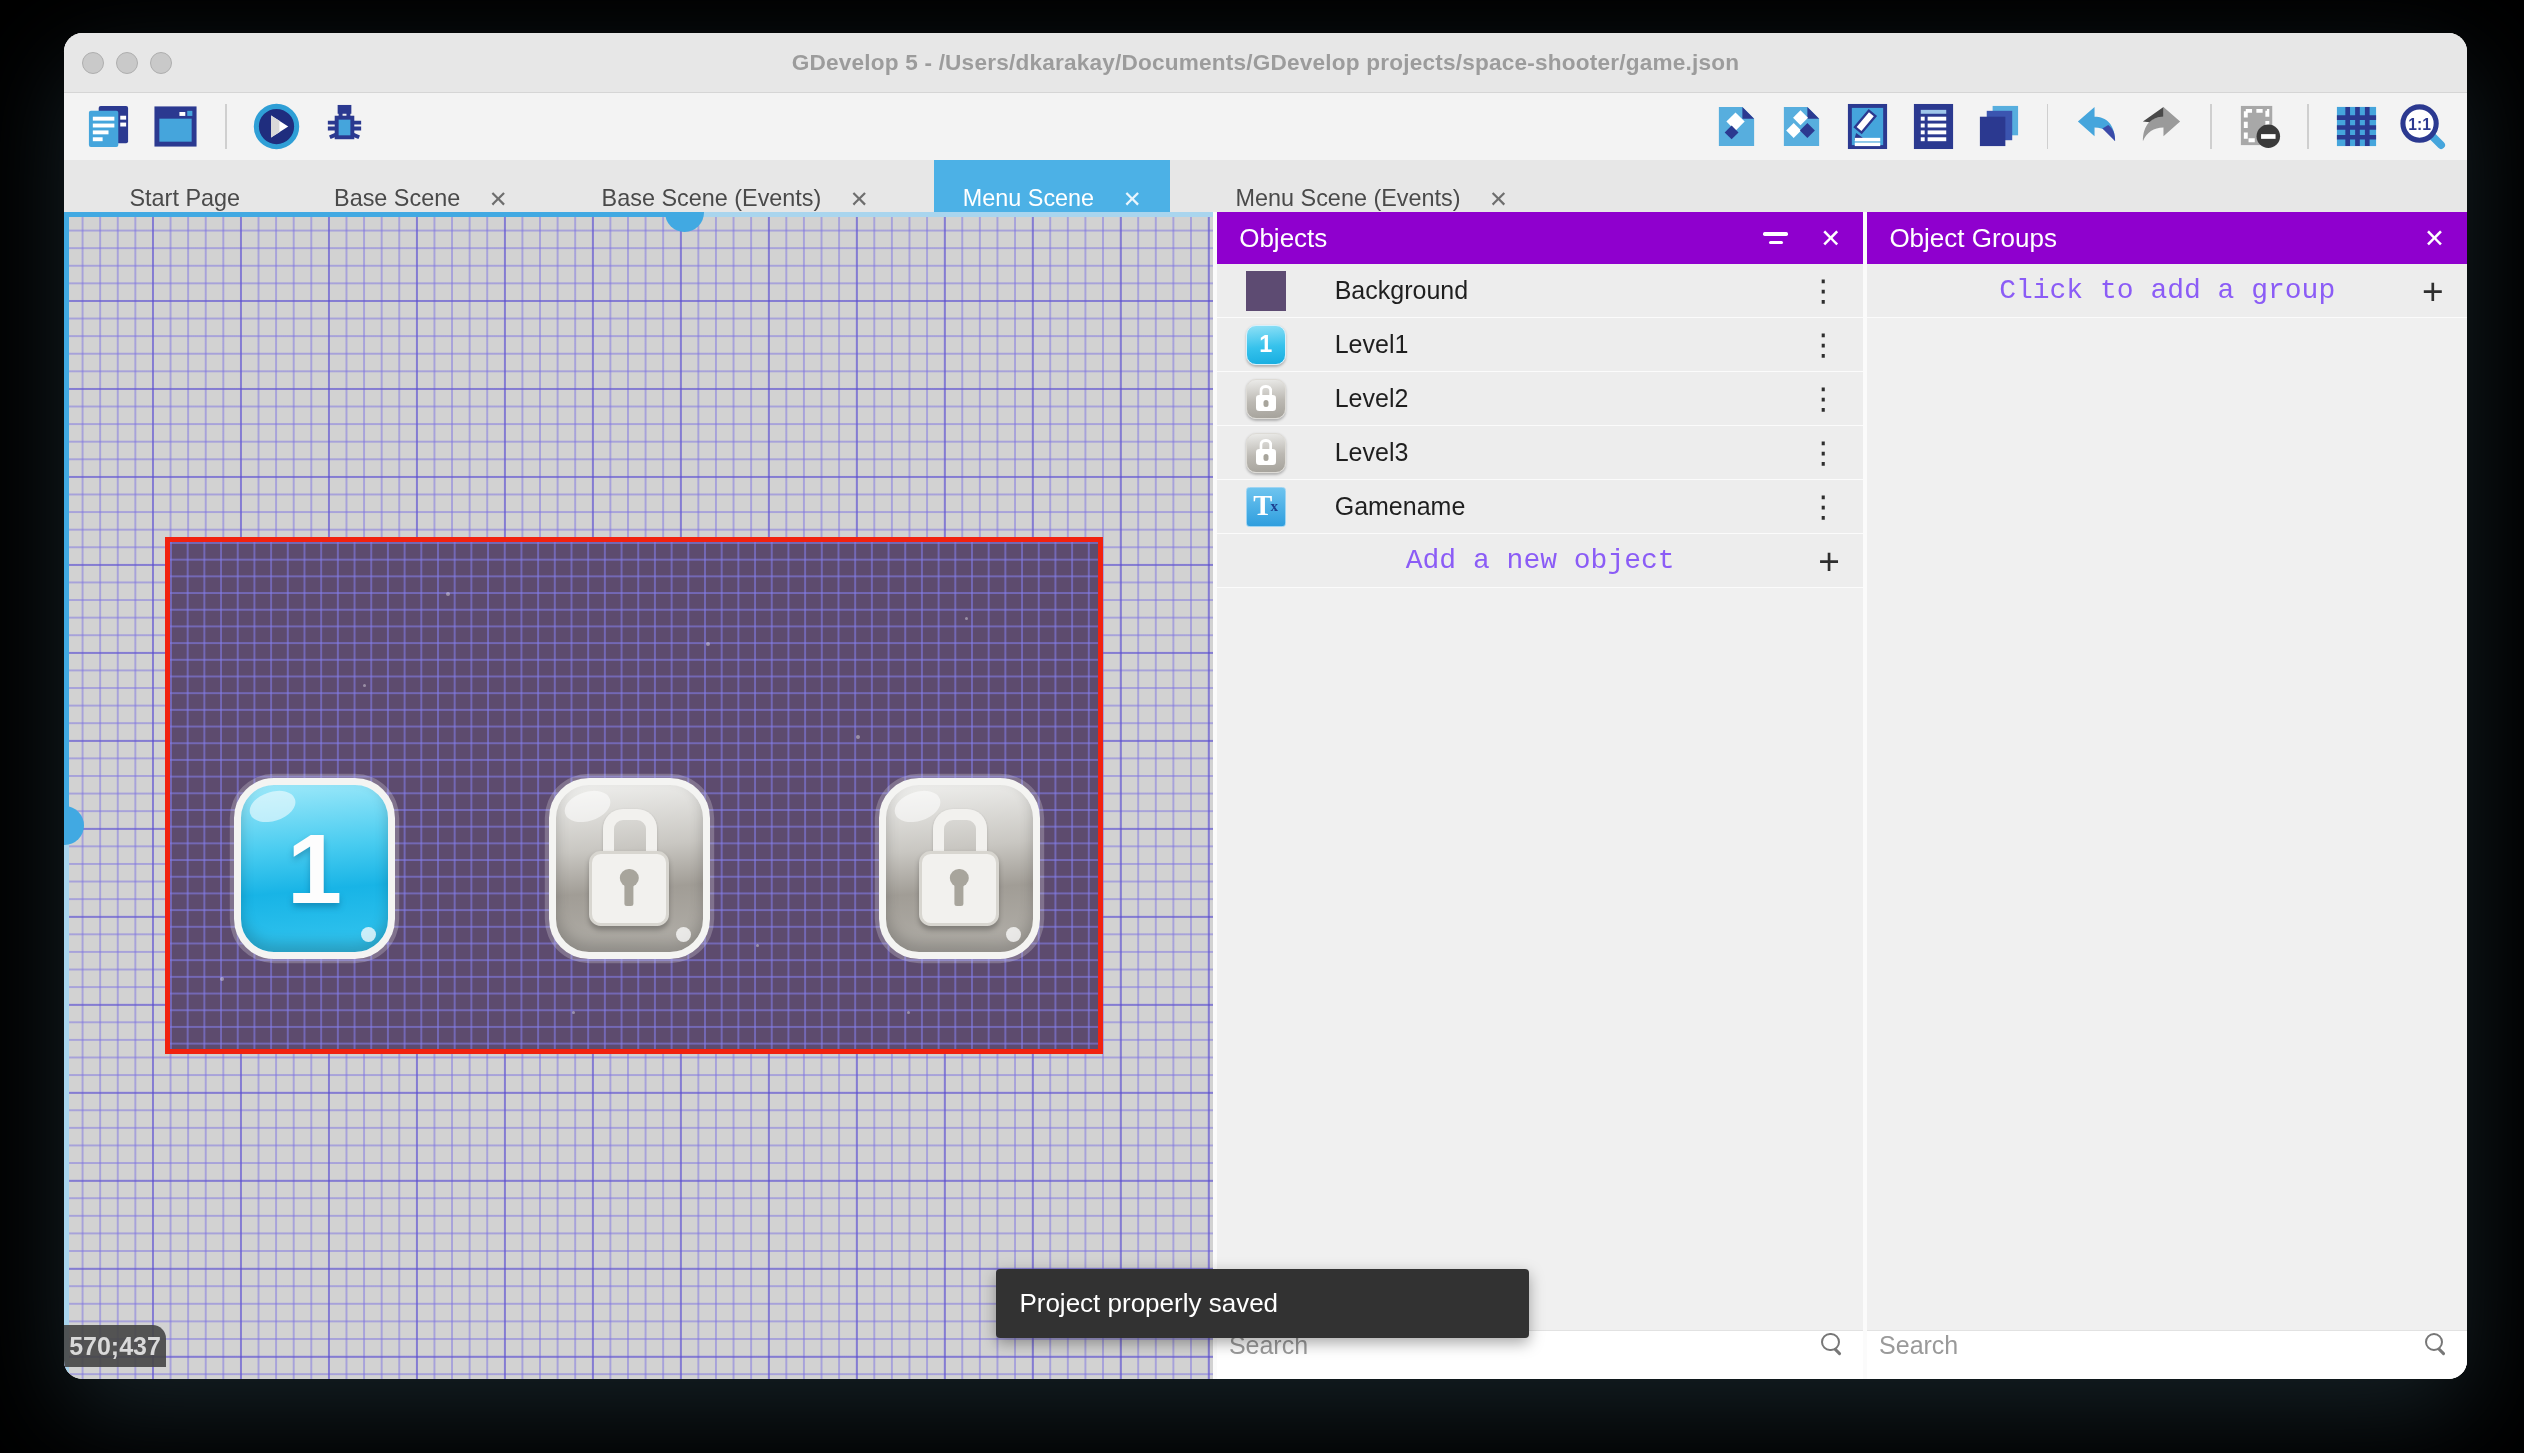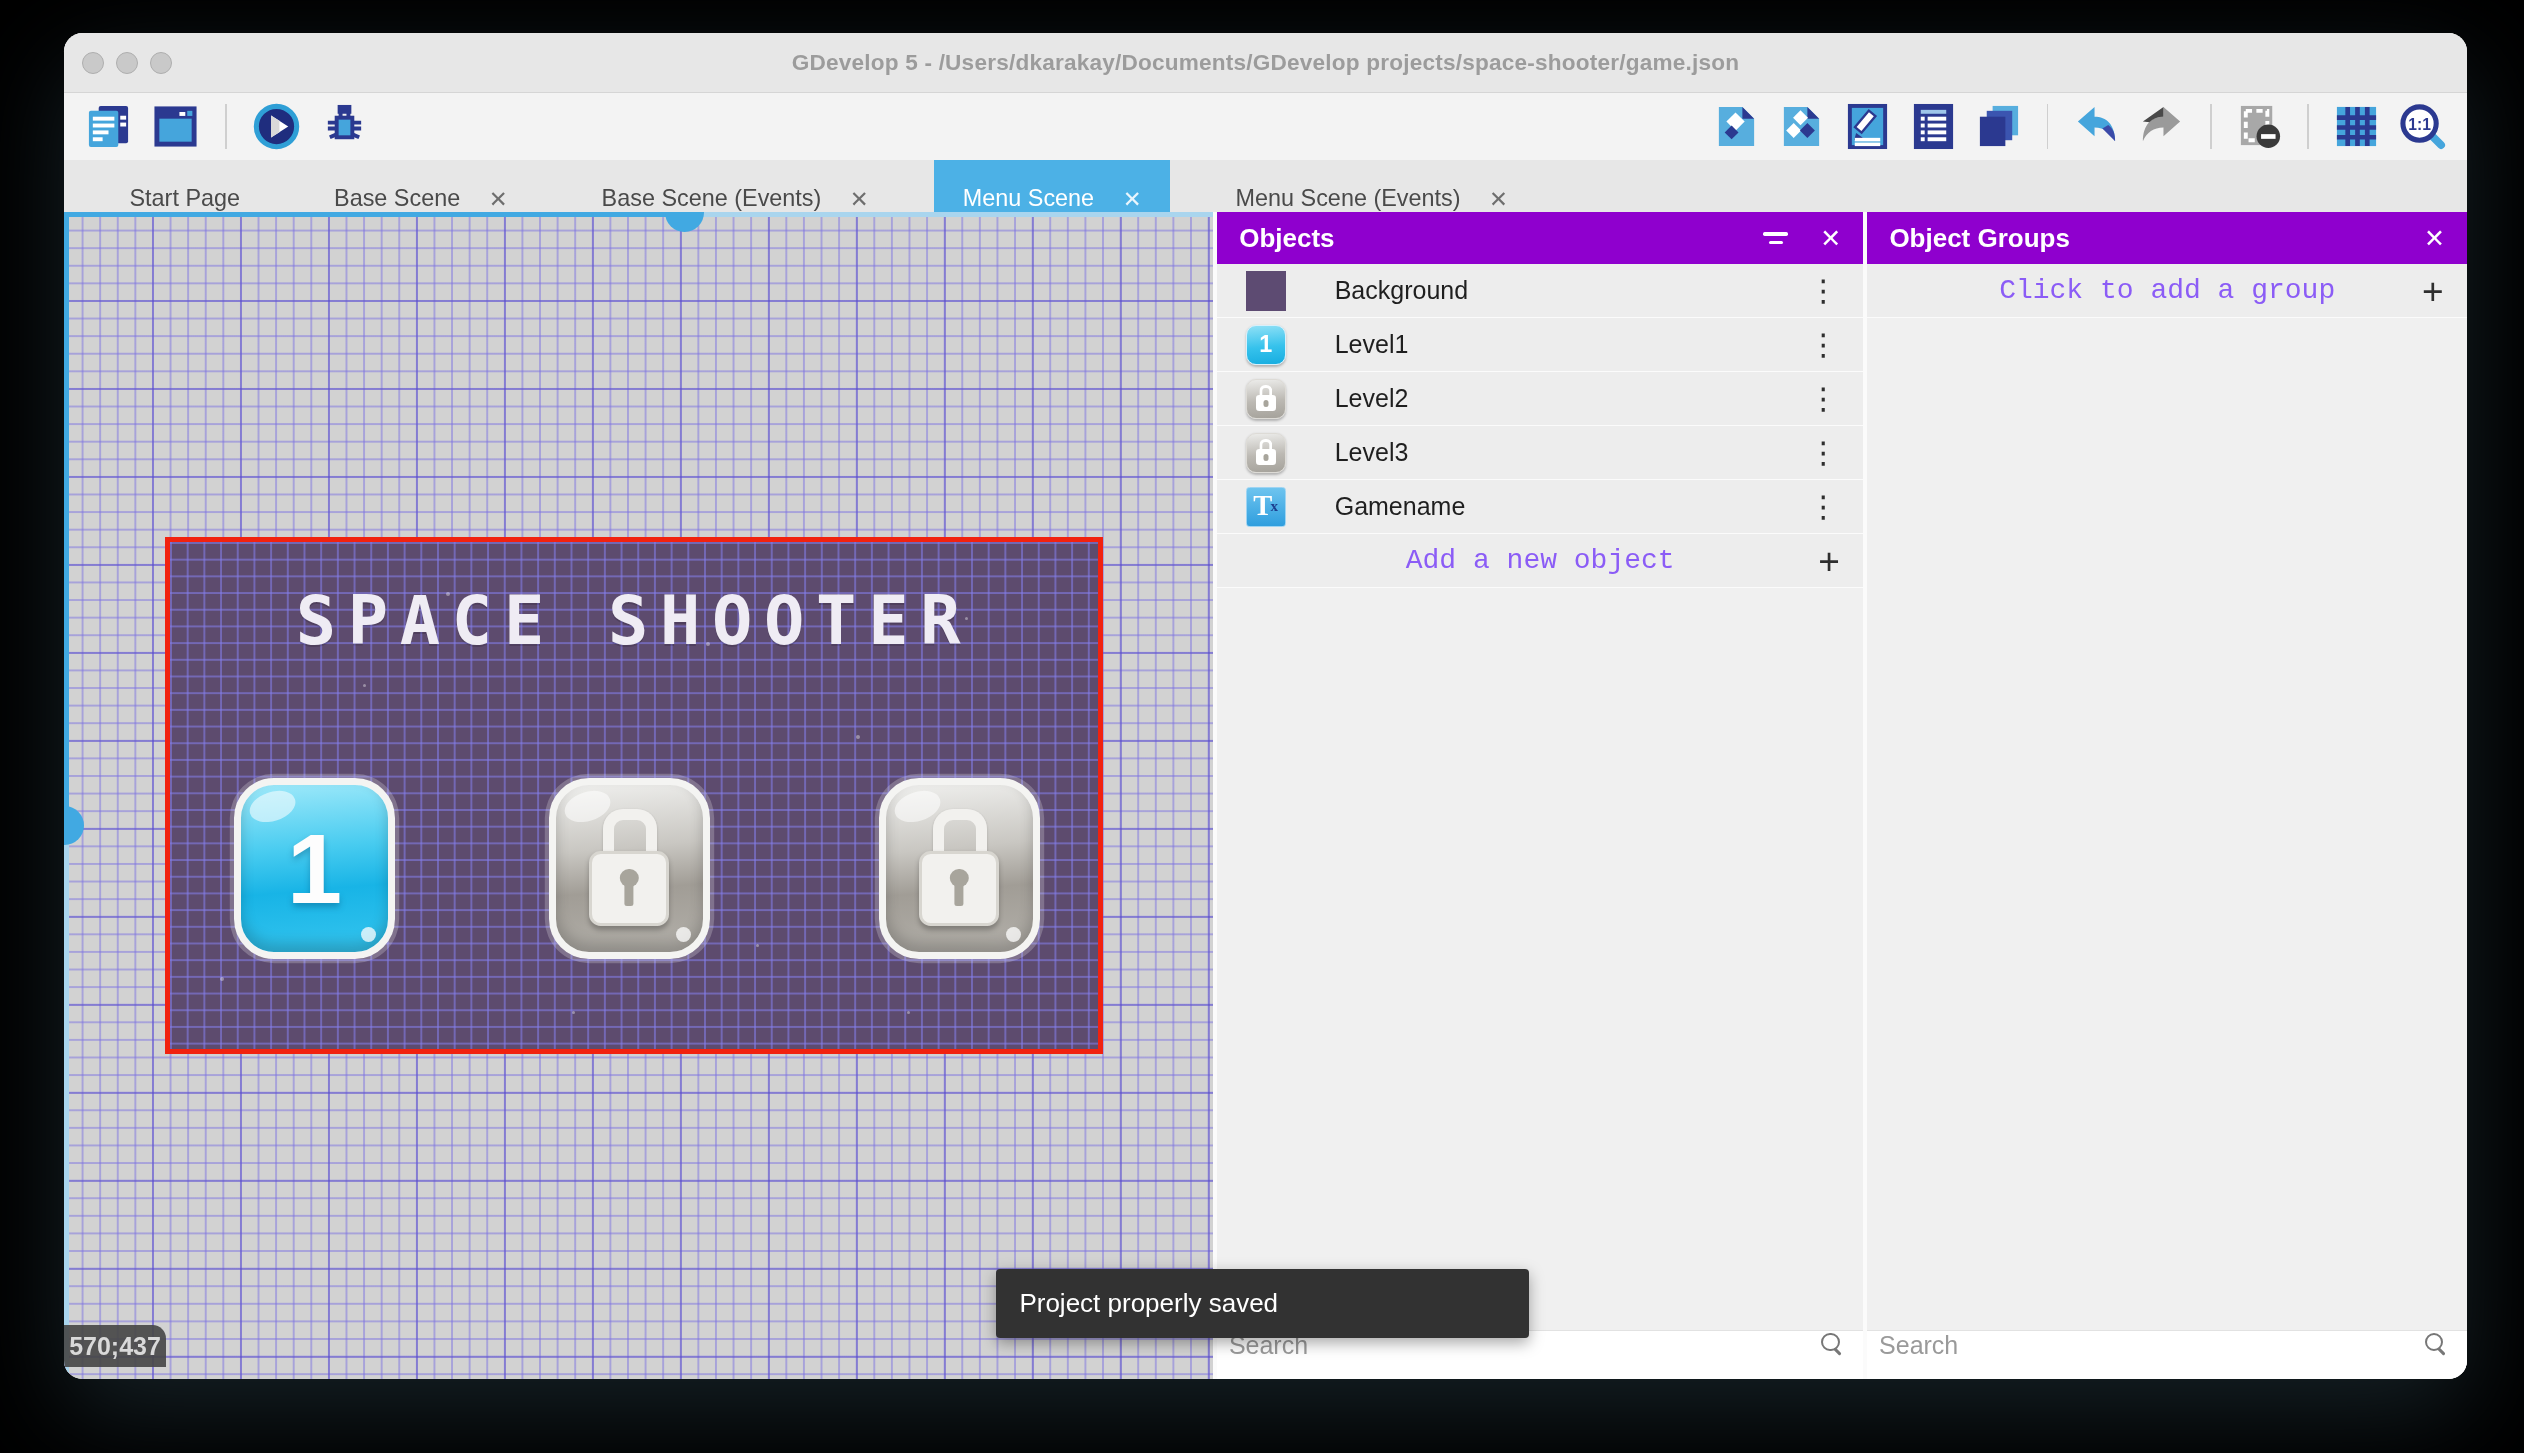--- a/index.html
+++ b/index.html
@@ -92,21 +92,21 @@
   .coord-badge { position:absolute; left:0; bottom:12px; width:102px; height:42px; z-index:7;
     background:rgba(72,72,72,.92); border-radius:0 13.4px 0 0; display:flex; align-items:center; justify-content:center;
     color:#d9d9d9; font-size:25px; font-weight:bold; }
 
   
   .panel-divider { flex:none; width:4.2px; background:#fbfbfb; }
   .panel { display:flex; flex-direction:column; background:#f0f0f0; min-height:0; }
   .objects-panel { flex:none; width:646px; }
   .groups-panel { flex:1; }
   .panel-header { flex:none; height:52px; background:#8f00ce; color:#fff; display:flex; align-items:center; padding:0 22px; }
-  .panel-title { font-size:26px; font-weight:700; }
+  .panel-title { font-size:26px; font-weight:400; }
   .ph-spacer { flex:1; }
   .filter-icon { width:28.5px; display:flex; flex-direction:column; align-items:center; gap:5px; margin-right:30px; }
   .filter-icon i { display:block; height:3.3px; background:#fff; border-radius:1.7px; }
   .filter-icon i:nth-child(1){ width:25px; } .filter-icon i:nth-child(2){ width:13.4px; }
   .panel-close { font-size:25px; color:#fff; line-height:1; }
 
   .obj-row { flex:none; height:54px; background:#ededed; border-bottom:1.7px solid #fbfbfb;
     display:flex; align-items:center; padding:0 25px 0 28.5px; }
   .obj-label { margin-left:49px; font-size:25px; color:#1f1f1f; }
   .kebab { margin-left:auto; font-size:30px; color:#2e2e2e; line-height:1; letter-spacing:0; }
@@ -346,21 +346,20 @@
           <div class="star" style="left:435px;top:251px;width:3.3px;height:3.3px;"></div>
           <div class="star" style="left:536px;top:100px;width:4.2px;height:4.2px;"></div>
           <div class="star" style="left:586px;top:402px;width:3.3px;height:3.3px;"></div>
           <div class="star" style="left:686px;top:193px;width:4.2px;height:4.2px;"></div>
           <div class="star" style="left:795px;top:75px;width:3.3px;height:3.3px;"></div>
           <div class="star" style="left:846px;top:352px;width:4.2px;height:4.2px;"></div>
           <div class="star" style="left:126px;top:293px;width:3.3px;height:3.3px;"></div>
           <div class="star" style="left:402px;top:469px;width:3.3px;height:3.3px;"></div>
           <div class="star" style="left:737px;top:469px;width:3.3px;height:3.3px;"></div>
 
-          <div class="scene-title">SPACE SHOOTER</div>
 
           <div class="level-btn btn-blue">
             <span class="btn-digit">1</span>
           </div>
           <div class="level-btn btn-gray2">
             <span class="lock">
                 <span class="shackle"></span>
                 <span class="lbody">
                   <span class="keyhole"></span>
                   <span class="keystem"></span>

